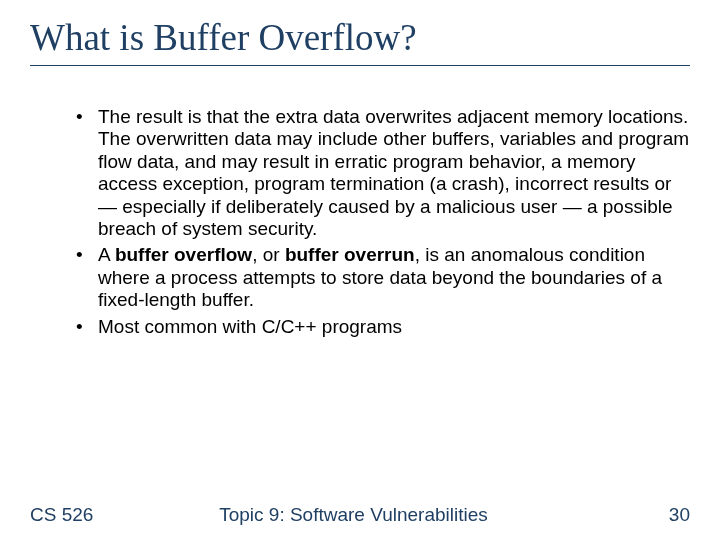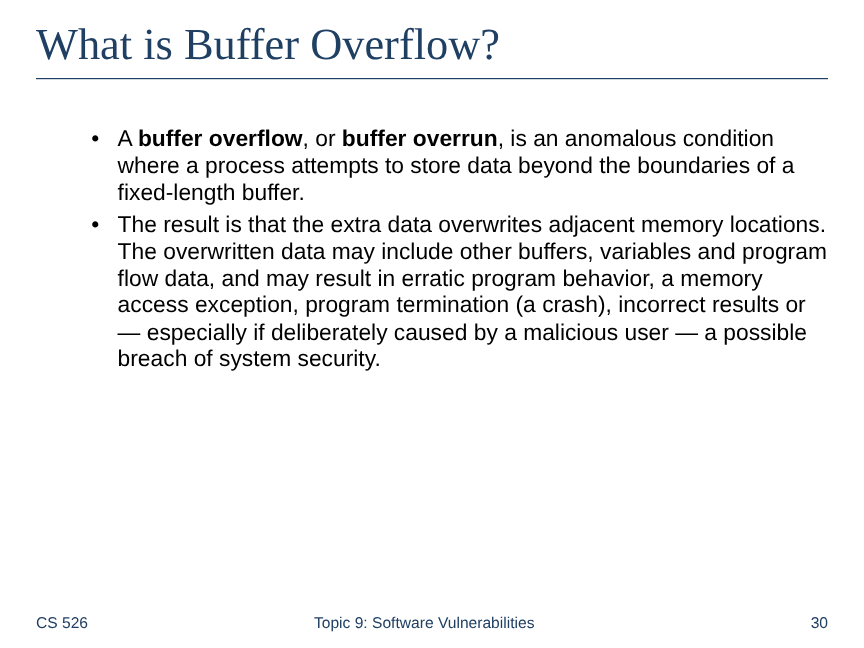--- a/index.html
+++ b/index.html
@@ -51,21 +51,21 @@
     position: absolute;
     left: 0;
     top: 0;
     font-size: 19px;
   }
   .footer {
     position: absolute;
     bottom: 14px;
     left: 30px;
     right: 30px;
-    font-size: 13px;
+    font-size: 19px;
     color: #1f3f63;
     display: flex;
     justify-content: space-between;
     align-items: flex-start;
   }
   .footer-center {
     position: absolute;
     left: 0;
     right: 13px;
     text-align: center;
@@ -78,24 +78,27 @@
 </style>
 </head>
 <body>
 
 <div class="slide">
   <h1 class="title">What is Buffer Overflow?</h1>
   <hr class="rule">
   <div class="body">
     <ul class="bullets">
       <li>
+        <span>The result is that the extra data overwrites adjacent memory locations. The overwritten data may include other buffers, variables and program flow data, and may result in erratic program behavior, a memory access exception, program termination (a crash), incorrect results or — especially if deliberately caused by a malicious user — a possible breach of system security.</span>
+      </li>
+      <li>
         <span>A </span><b>buffer overflow</b><span>, or </span><b>buffer overrun</b><span>, is an anomalous condition where a process attempts to store data beyond the boundaries of a fixed-length buffer.</span>
       </li>
       <li>
-        <span>The result is that the extra data overwrites adjacent memory locations. The overwritten data may include other buffers, variables and program flow data, and may result in erratic program behavior, a memory access exception, program termination (a crash), incorrect results or — especially if deliberately caused by a malicious user — a possible breach of system security.</span>
+        <span>Most common with C/C++ programs</span>
       </li>
     </ul>
   </div>
   <div class="footer">
     <span class="footer-left">CS 526</span>
     <span class="footer-center">Topic 9: Software Vulnerabilities</span>
     <span class="footer-right">30</span>
   </div>
 </div>
 

